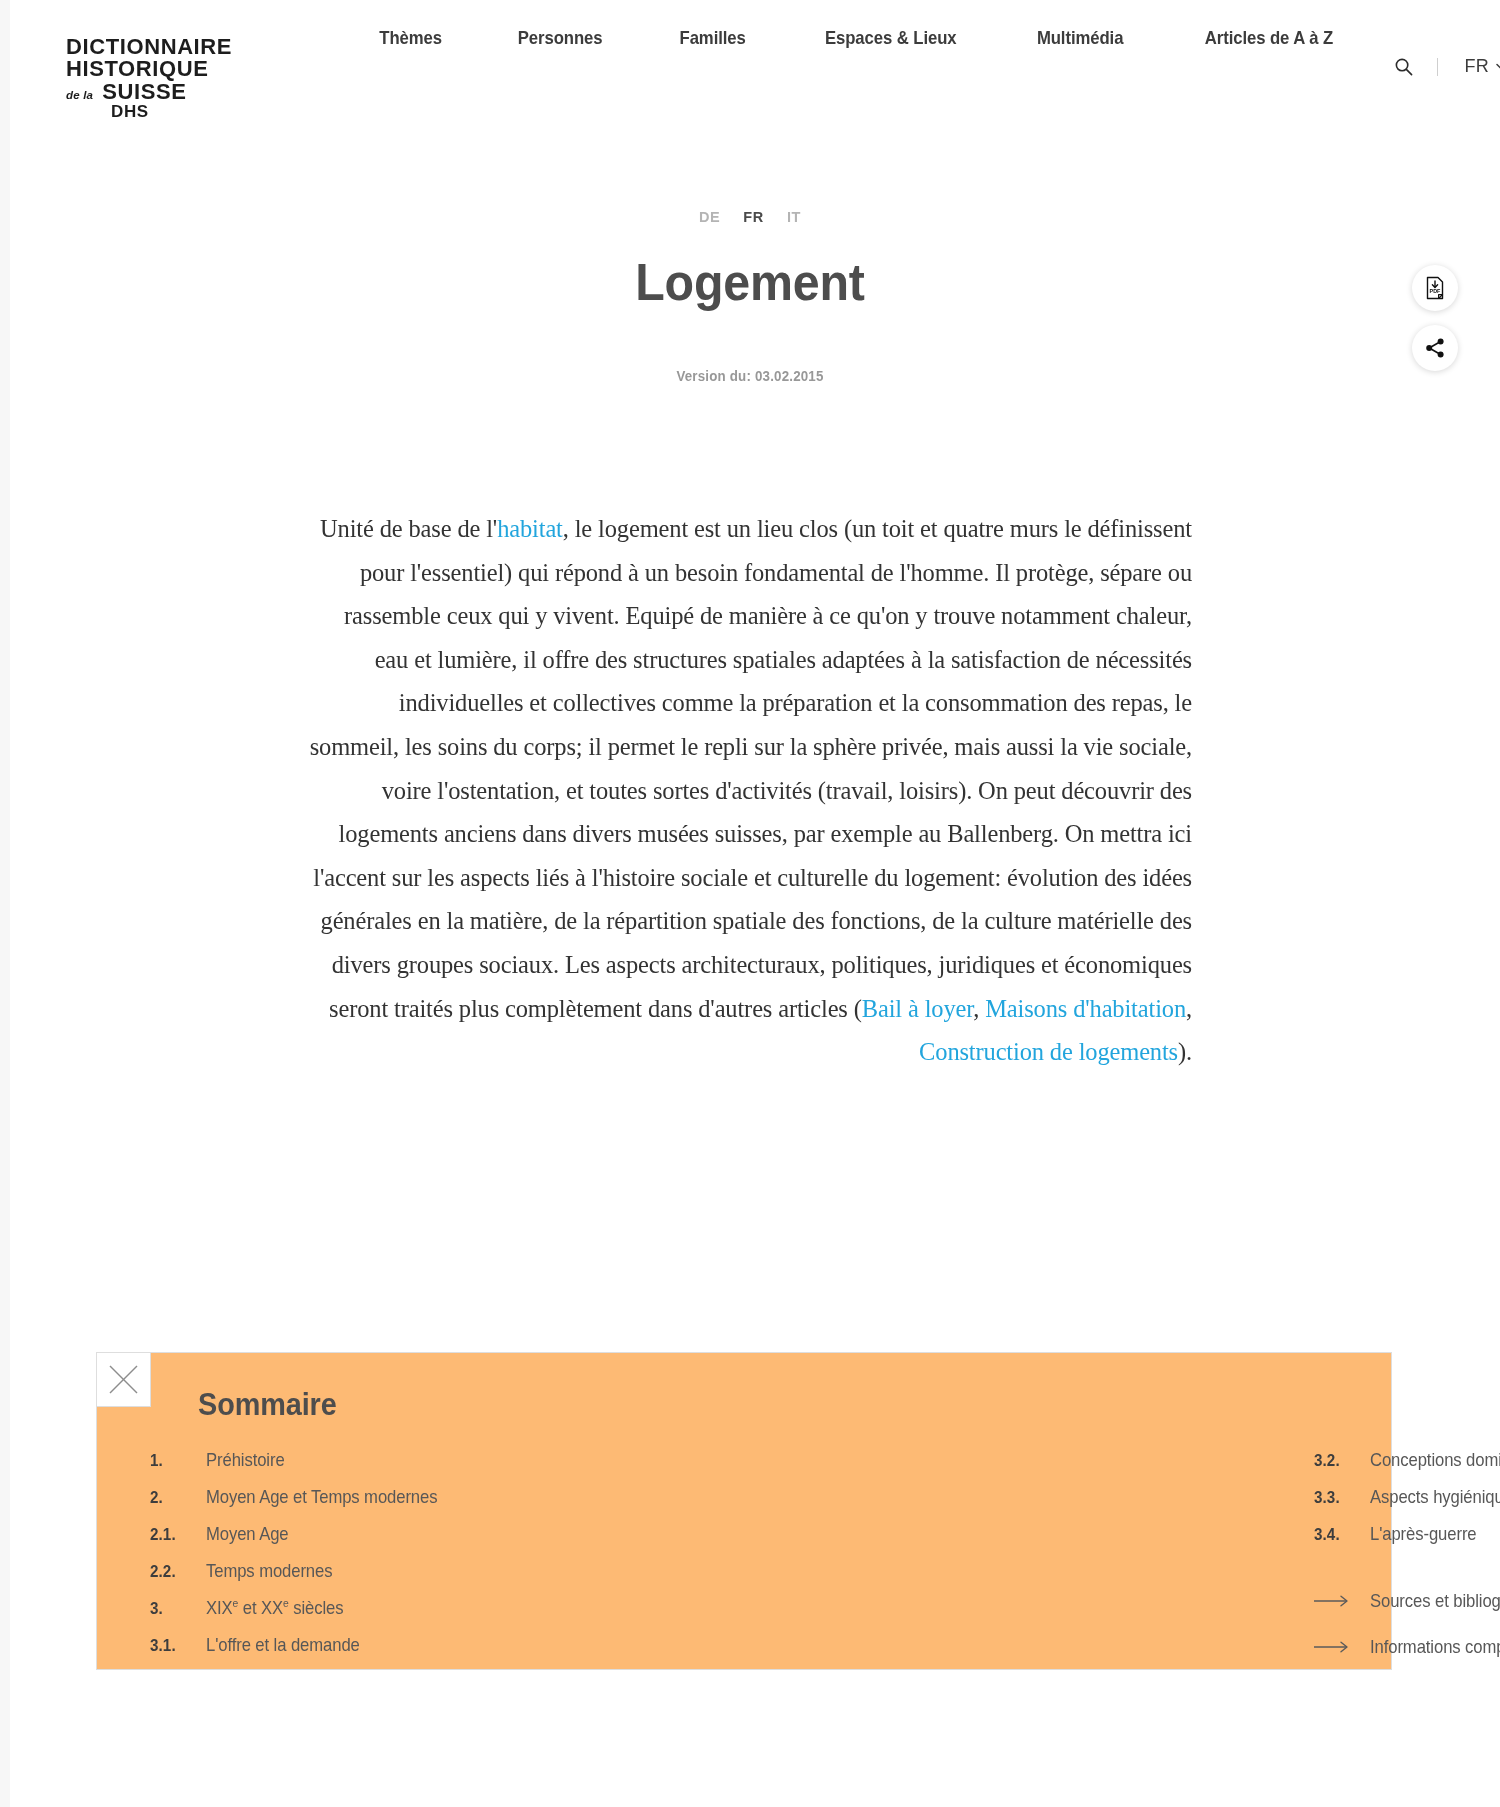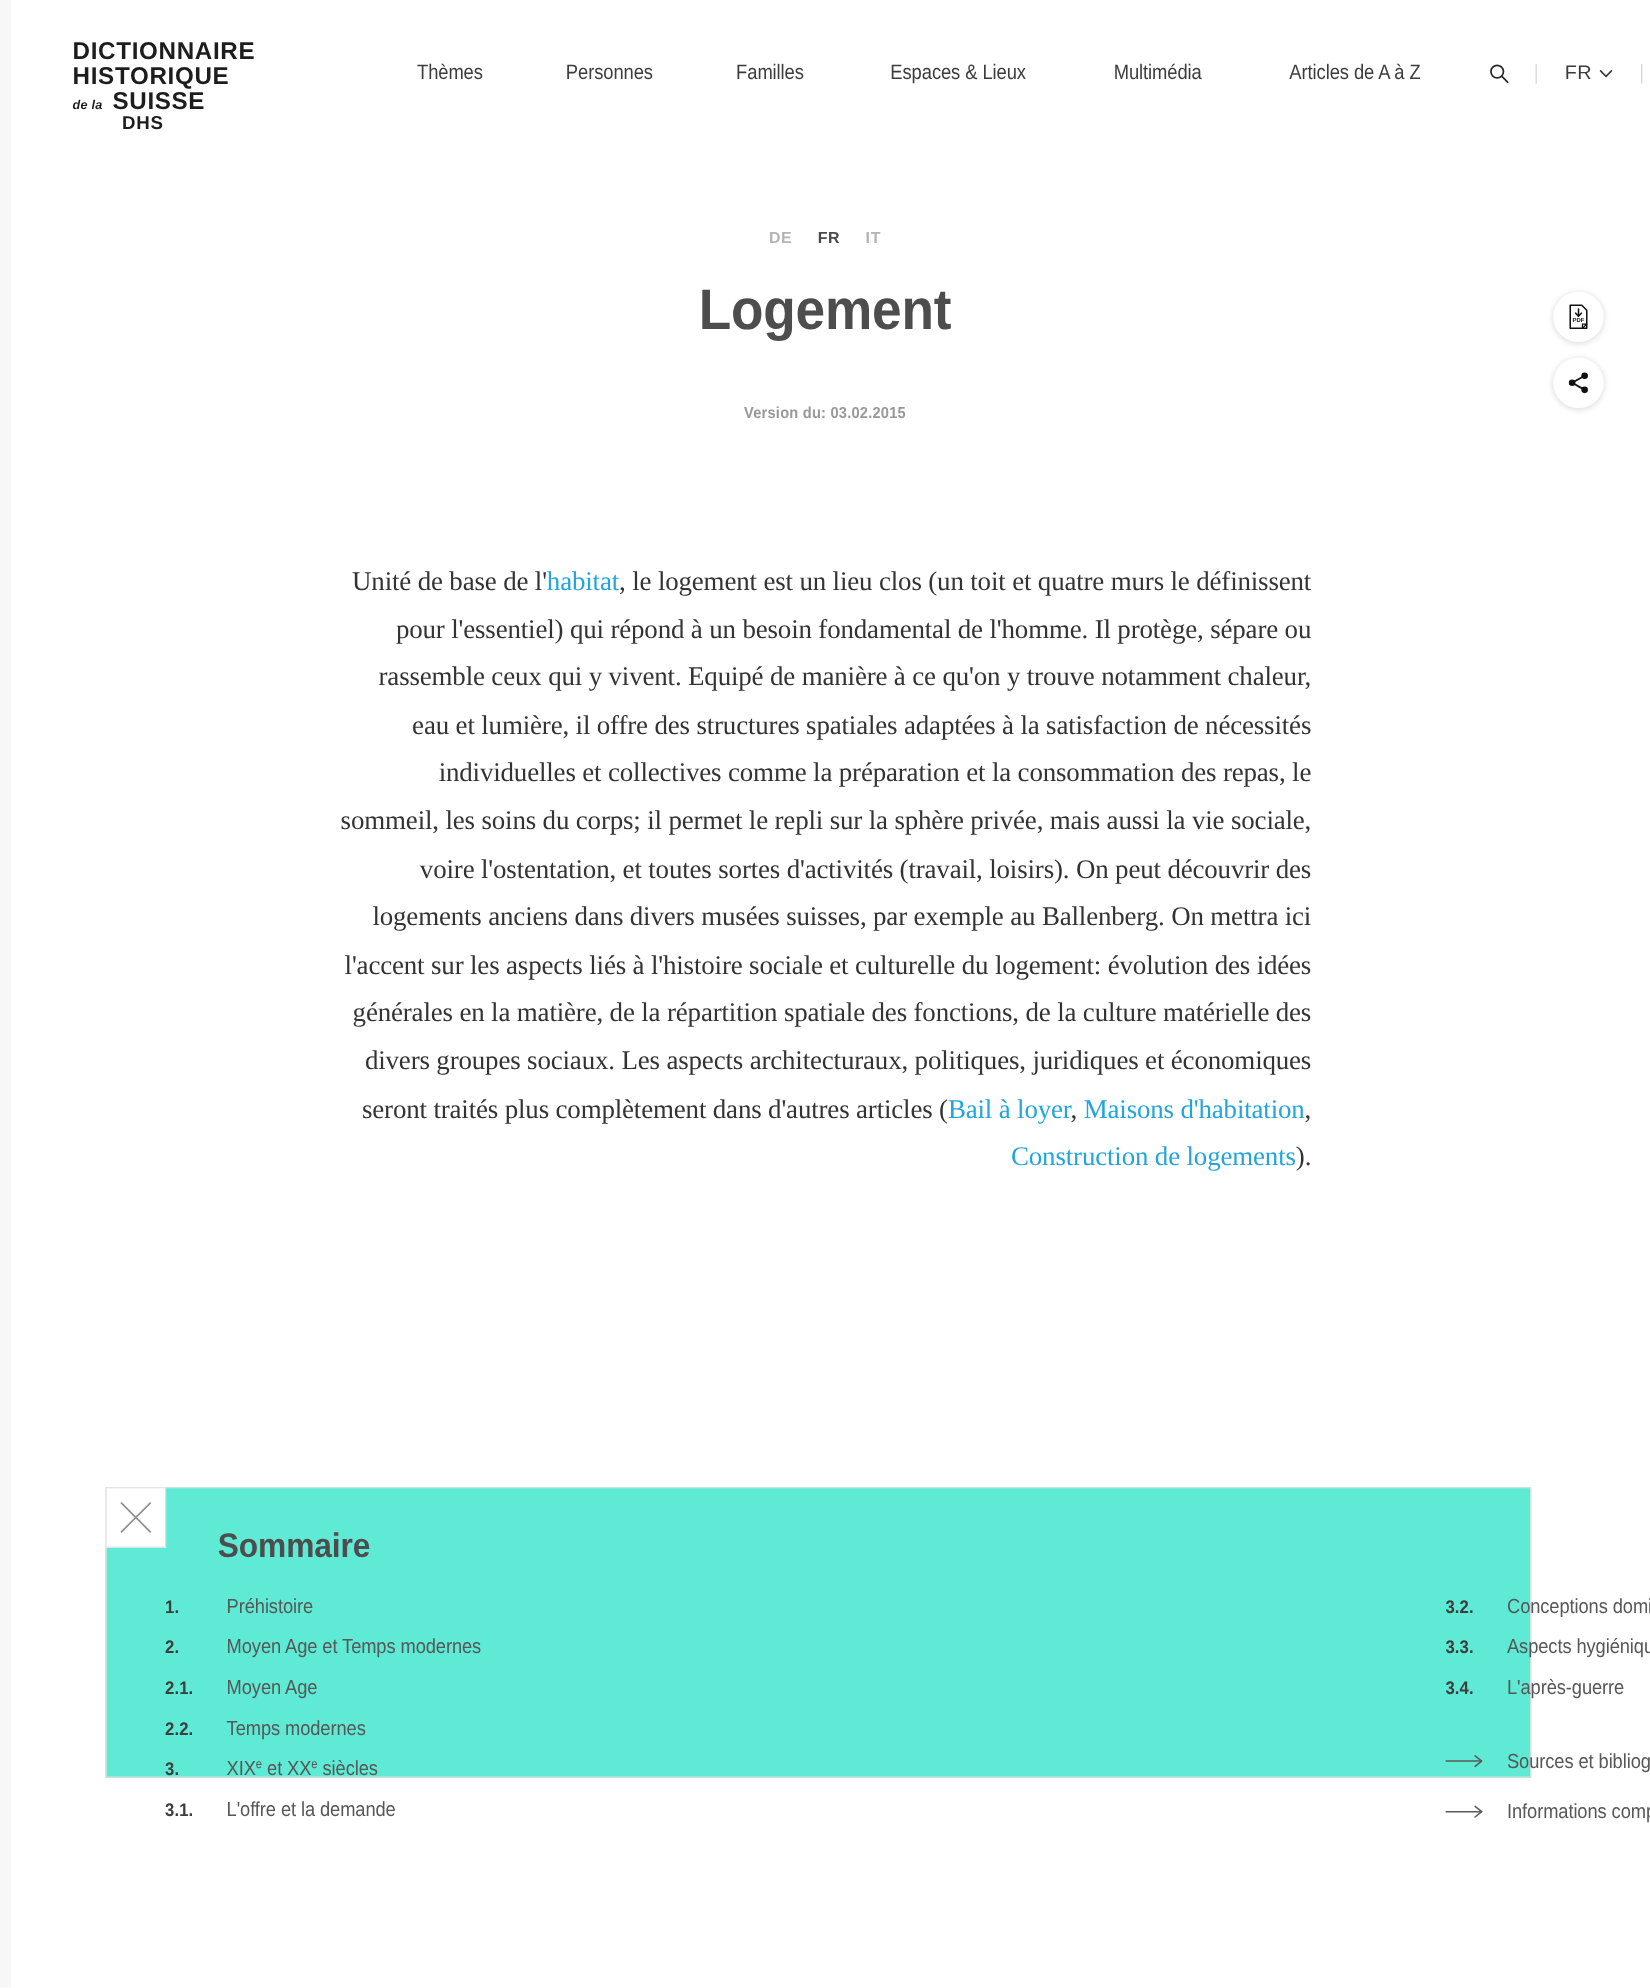--- a/index.html
+++ b/index.html
@@ -64,22 +64,23 @@
     padding-left: 45px;
     font-weight: bold;
     font-size: 17px;
     letter-spacing: 0.6px;
   }
 
   .main-nav {
     display: flex;
     align-items: flex-end;
     gap: 0px;
-    margin-top: 56px;
+    margin-top: 27px;
     margin-left: 110px;
+    font-weight: bold;
   }
   .nav-item {
     font-family: "Liberation Sans Narrow", "Liberation Sans", sans-serif;
     font-size: 19px;
     color: #3c3c3c;
     text-decoration: none;
     padding: 0 33px;
     white-space: nowrap;
     letter-spacing: -0.1px;
     transform: scaleX(0.88);
@@ -195,22 +196,22 @@
     cursor: pointer;
   }
 
   
   .toc-wrapper {
     position: absolute;
     left: 96px;
     top: 1352px;
     width: 1296px;
     border: 1px solid #dedede;
-    background: #5eead4;
-    height: 264px;
+    background: #fdba74;
+    height: 318px;
   }
   .toc-close {
     position: absolute;
     left: -1px; top: -1px;
     width: 55px; height: 55px;
     border: 1px solid #dedede;
     background: #ffffff;
     cursor: pointer;
   }
   .toc-close svg { display: block; }

